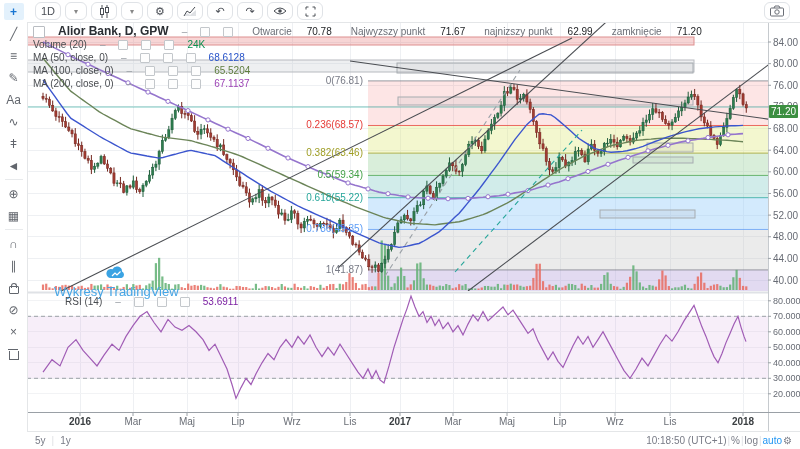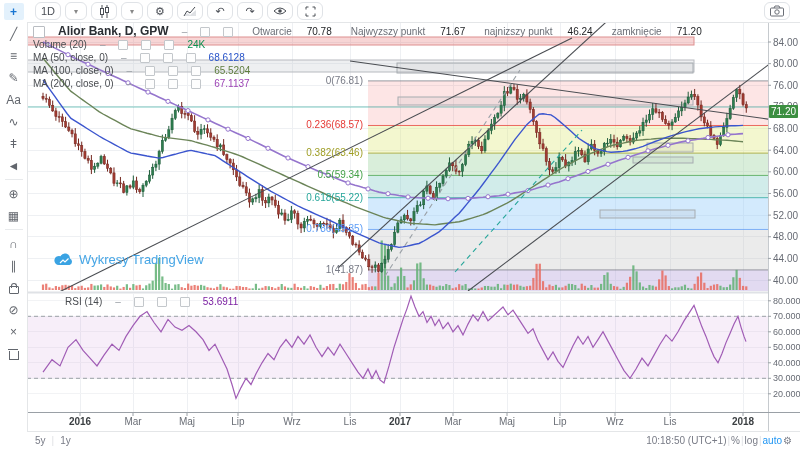--- a/index.html
+++ b/index.html
@@ -35,22 +35,22 @@
   .lg-title{font-size:12px;font-weight:bold;color:#2a2e33;cursor:pointer;}
   .sym-box{width:10px;height:10px;border:1px solid #b9bdc2;border-radius:1px;display:inline-block;background:#fff;flex:none;}
   .mini-box{width:8px;height:8px;border:1px solid #c3c7cb;border-radius:1px;background:#fdfdfd;display:inline-block;flex:none;cursor:pointer;}
   .lg-dash{color:#9aa0a6;}
   .lg-label{color:#494c50;}
   .ohlc-label{color:#6a6e76;margin-left:6px;}
   .ohlc-val{color:#1d1f22;margin-left:2px;}
   
   #price-badge{position:absolute;left:769px;top:105px;width:29px;height:13px;background:#3c8f41;
     color:#fff;font-size:10px;line-height:13px;text-align:center;border-radius:1px;z-index:5;}
-  #watermark{position:absolute;left:54px;top:252px;display:flex;align-items:center;gap:5px;
-    color:#45a5e5;font-size:13px;z-index:3;}
+  #watermark{position:absolute;left:54px;top:266px;display:flex;align-items:center;gap:5px;
+    color:#45a5e5;font-size:13px;z-index:3;flex-direction:column;}
   
   #bottom-bar{position:absolute;left:27px;right:0;bottom:0;height:17px;background:#fff;
     border-top:1px solid #e4e6e8;display:flex;align-items:center;font-size:10px;color:#787b86;
     padding:0 8px;gap:6px;z-index:6;}
   .bb-sep{color:#dfe1e4;}
   .bb-right{margin-left:auto;display:flex;align-items:center;gap:1px;}
   .bb-auto{color:#2196f3;}
   .bb-link{cursor:pointer;}
   #chart-svg{position:absolute;left:27px;top:22px;z-index:1;}
 </style>
@@ -1012,21 +1012,21 @@
         <span class="sym-box"></span>
         <span class="lg-title">Alior Bank, D, GPW</span>
         <span class="lg-dash">–</span>
         <span class="mini-box"></span>
         <span class="mini-box"></span>
         <span class="ohlc-label">Otwarcie</span>
         <span class="ohlc-val">70.78</span>
         <span class="ohlc-label">Najwyzszy punkt</span>
         <span class="ohlc-val">71.67</span>
         <span class="ohlc-label">najnizszy punkt</span>
-        <span class="ohlc-val">46.24</span>
+        <span class="ohlc-val">62.99</span>
         <span class="ohlc-label">zamknięcie</span>
         <span class="ohlc-val">71.20</span>
       </div>
       <div class="lg-row">
         <span class="lg-label">Volume (20)</span>
         <span class="lg-dash">–</span>
         <span class="mini-box"></span>
         <span class="mini-box"></span>
         <span class="mini-box"></span>
         <span style="color: rgb(10, 145, 80);">24K</span>

